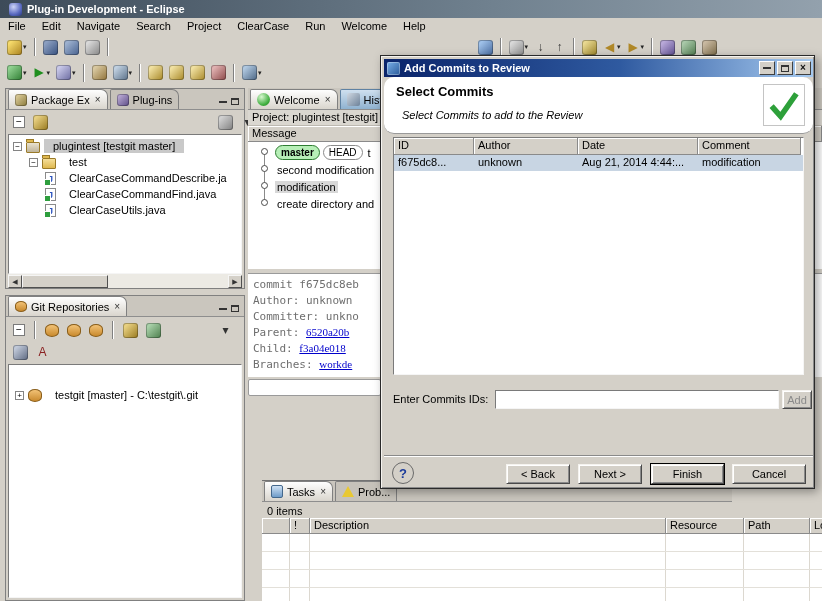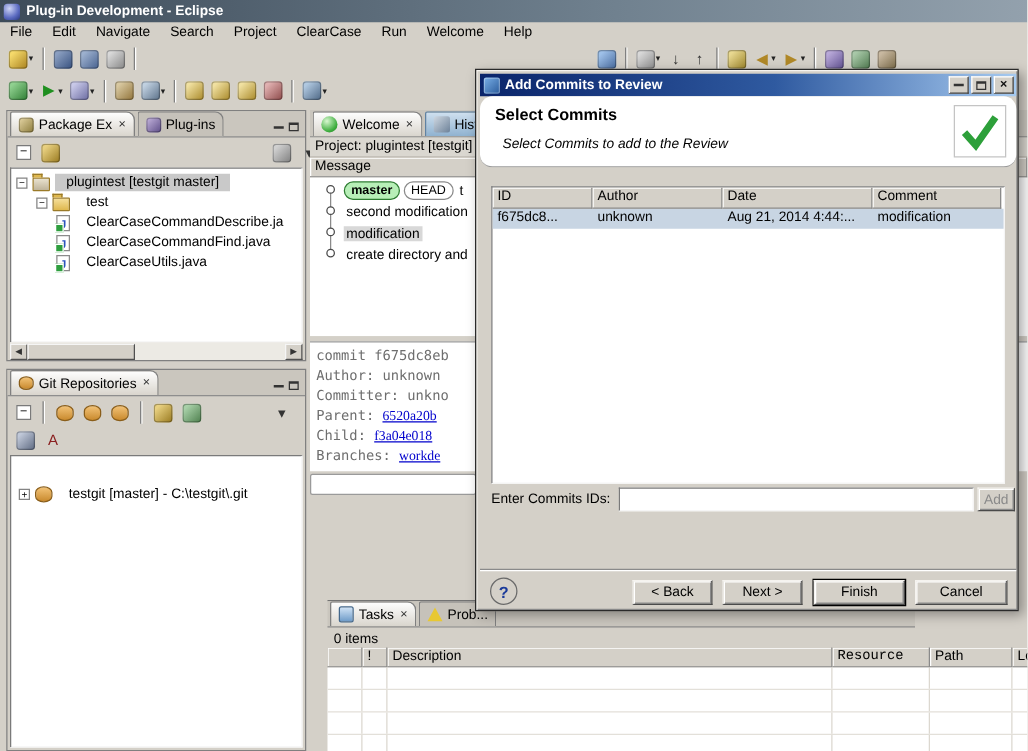--- a/index.html
+++ b/index.html
@@ -1,20 +1,20 @@
 <!DOCTYPE html>
 <html><head>
 <meta charset="utf-8">
 <style>
   html,body{margin:0;padding:0;background:#fff;}
   *{box-sizing:border-box;font-family:"Liberation Sans",sans-serif;}
   #root{position:relative;width:822px;height:601px;background:#d4d0c8;overflow:hidden;font-size:11px;color:#000;cursor:default;}
 
   
-  #titlebar{position:absolute;left:0;top:0;width:822px;height:18px;display:flex;align-items:center;padding-left:3px;
+  #titlebar{position:absolute;left:0;top:0;width:822px;height:18px;display:flex;align-items:center;padding-left:9px;
     background:linear-gradient(90deg,#3d4b59,#70818f 60%,#93a1ad);color:#fff;font-weight:bold;}
   .app-icon{width:13px;height:13px;border-radius:3px;margin-right:5px;flex:none;
     background:radial-gradient(circle at 35% 30%,#cdd4f6,#5a6ac0 60%,#27367c);}
   #menubar{position:absolute;left:0;top:18px;width:822px;height:17px;background:#d4d0c8;}
   .menu-item{display:inline-block;padding:2px 8px;}
   .toolbar{position:absolute;left:0;width:822px;display:flex;align-items:center;padding-left:4px;}
   #toolbar1{top:35px;height:24px;}
   #toolbar2{top:59px;height:27px;}
   .tbtn{display:inline-flex;align-items:center;height:22px;padding:0 3px;flex:none;}
   .chip{display:inline-block;width:15px;height:15px;border-radius:3px;background:#c0c0c0;box-shadow:inset 0 0 0 1px rgba(0,0,0,.28);}
@@ -93,21 +93,21 @@
     box-shadow:inset 1px 1px 0 #f5f3ef,inset -1px -1px 0 #8a8a8a,3px 3px 9px rgba(0,0,0,.35);z-index:10;}
   #dlg-title{position:absolute;left:3px;top:3px;width:429px;height:18px;display:flex;align-items:center;padding-left:3px;
     background:linear-gradient(90deg,#0a246a,#2f5aa0 55%,#a6caf0);color:#fff;font-weight:bold;}
   .dlg-icon{width:13px;height:13px;border-radius:2px;background:linear-gradient(135deg,#7ab0e8,#2a5a9a);margin-right:4px;box-shadow:inset 0 0 0 1px rgba(255,255,255,.3);flex:none;}
   .titlebtns{margin-left:auto;display:flex;align-items:center;padding-right:2px;}
   .wbtn{width:16px;height:14px;background:#d4d0c8;border:1px solid;border-color:#fff #404040 #404040 #fff;display:flex;align-items:center;justify-content:center;margin-left:2px;color:#111;font-size:10px;line-height:10px;}
   #dlg-header{position:absolute;left:3px;top:21px;width:429px;height:57px;background:#fff;border-bottom:1px solid #9a9a9a;border-radius:10px;}
   #dlg-heading{position:absolute;left:12px;top:7px;font-weight:bold;font-size:13px;}
   #dlg-sub{position:absolute;left:18px;top:32px;font-style:italic;}
   #dlg-check{position:absolute;right:8px;top:7px;width:42px;height:42px;background:#fff;border:1px solid #c4c4c4;display:flex;align-items:center;justify-content:center;}
-  #dlg-table{position:absolute;left:12px;top:93px;width:411px;height:238px;background:#fff;border:1px solid;border-color:#7a7a7a #f5f5f5 #f5f5f5 #7a7a7a;overflow:hidden;}
+  #dlg-table{position:absolute;left:12px;top:81px;width:411px;height:238px;background:#fff;border:1px solid;border-color:#7a7a7a #f5f5f5 #f5f5f5 #7a7a7a;overflow:hidden;}
   #dlg-thead{display:flex;height:17px;}
   .dth{flex:none;background:#d4d0c8;border-right:1px solid #8a8a8a;border-bottom:1px solid #8a8a8a;box-shadow:inset 1px 1px 0 #fff;padding:1px 4px;white-space:nowrap;overflow:hidden;}
   .dtr{display:flex;height:16px;}
   .dtr.selected{background:#c8d5e3;}
   .dtd{flex:none;padding:1px 4px;white-space:nowrap;overflow:hidden;}
   #dlg-commits-label{position:absolute;left:12px;top:337px;}
   #dlg-input{position:absolute;left:114px;top:334px;width:284px;height:19px;background:#fff;border:1px solid;border-color:#7a7a7a #f5f5f5 #f5f5f5 #7a7a7a;padding:2px 3px;font-size:11px;outline:none;}
   .btn{background:#d4d0c8;border:1px solid;border-color:#f5f3ef #4a4a4a #4a4a4a #f5f3ef;box-shadow:inset 1px 1px 0 #fff,inset -1px -1px 0 #8a8a8a;display:flex;align-items:center;justify-content:center;font-size:11px;position:absolute;}
   .btn.disabled{color:#8a8a8a;}
   .btn.default{box-shadow:0 0 0 1px #000,inset 1px 1px 0 #fff,inset -1px -1px 0 #8a8a8a;}
@@ -399,21 +399,21 @@
       <span class="vtab">
         <span class="ticon warnicon"></span>
         <span>Prob...</span>
       </span>
     </div>
     <div id="tasks-status">0 items</div>
     <div id="tasks-head">
         <span class="th tth" style="width: 28px;"></span>
         <span class="th tth" style="width: 20px;">!</span>
         <span class="th tth" style="width: 356px;">Description</span>
-        <span class="th tth" style="width: 78px; font-family: Liberation Mono, monospace;">Resource</span>
+        <span class="th tth" style="width: 78px;">Resource</span>
         <span class="th tth" style="width: 66px;">Path</span>
         <span class="th tth" style="width: 26px;">Location</span>
       </div>
     <div id="tasks-body">
         <span class="trow">
           <span class="tcell" style="width: 28px;"></span>
           <span class="tcell" style="width: 20px;"></span>
           <span class="tcell" style="width: 356px;"></span>
           <span class="tcell" style="width: 78px;"></span>
           <span class="tcell" style="width: 66px;"></span>

